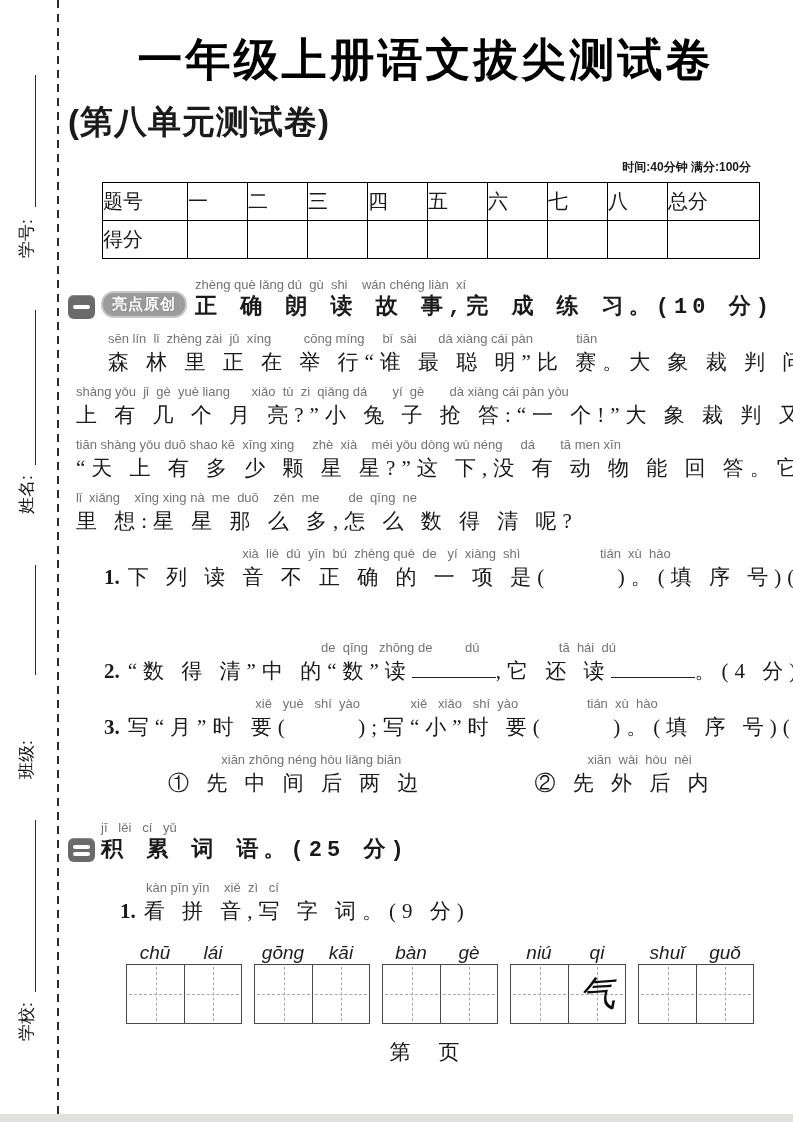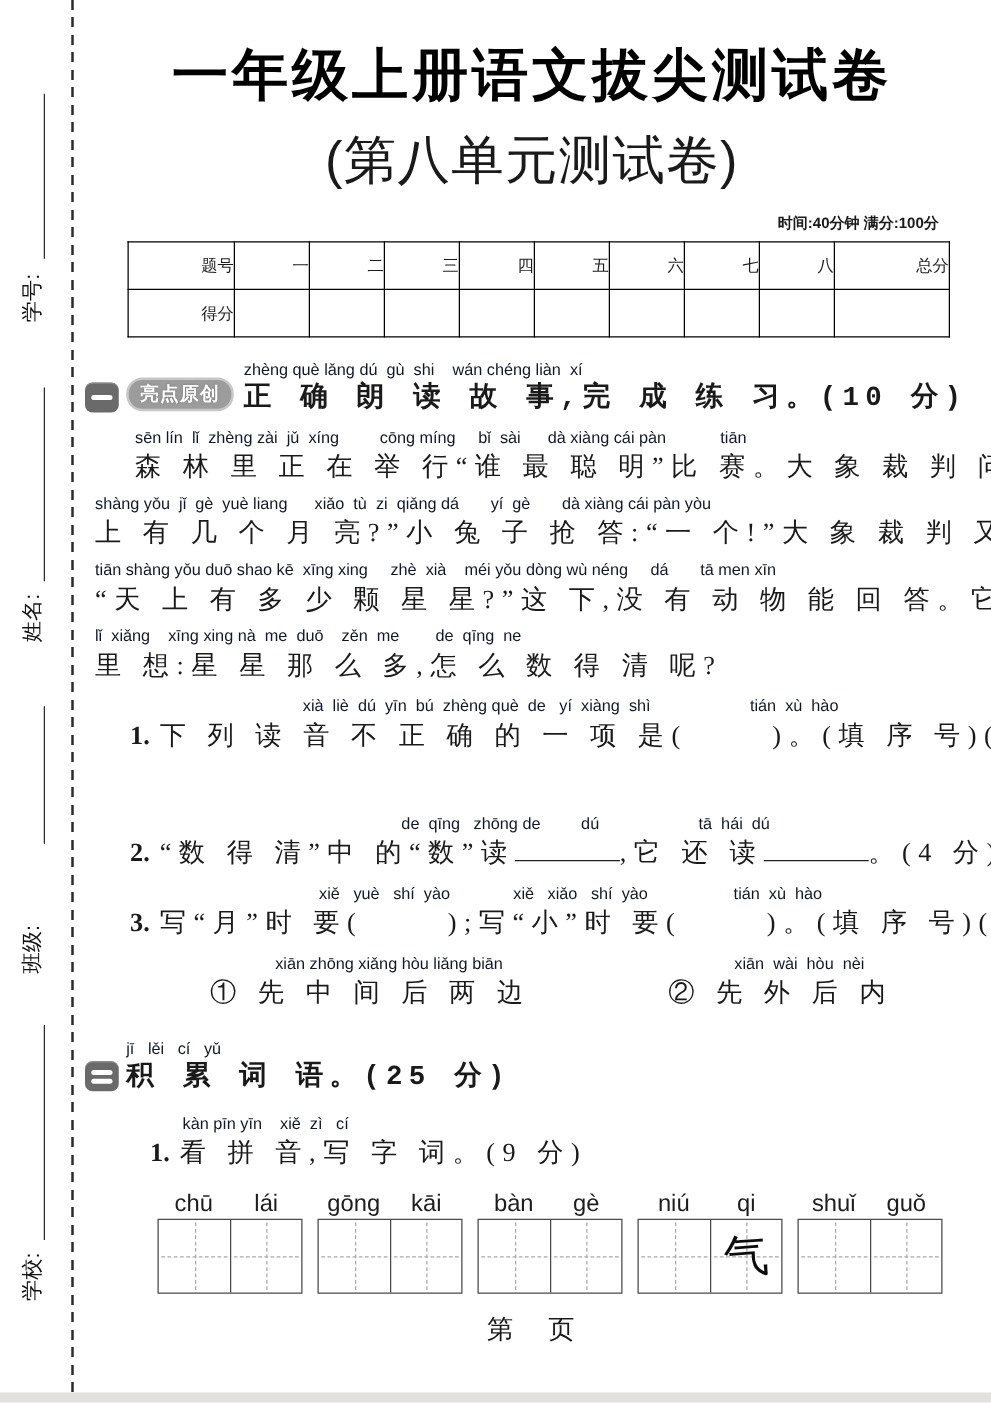--- a/index.html
+++ b/index.html
@@ -24,52 +24,52 @@
   }
 
   
   .main { position:absolute; left:62px; top:0; width:725px; padding:0 4px 0 6px; }
 
   .title {
     margin-top:30px; text-align:center; font-family:"Liberation Sans","DejaVu Sans",sans-serif;
     font-weight:bold; font-size:45px; letter-spacing:3px; color:#000;
   }
   .subtitle {
-    margin-top:10px; text-align:center; font-family:"Liberation Sans","DejaVu Sans",sans-serif;
-    font-weight:normal; font-size:42px; letter-spacing:1px;
+    margin-top:10px; text-align:left; font-family:"Liberation Sans","DejaVu Sans",sans-serif;
+    font-weight:bold; font-size:33px; letter-spacing:1px;
   }
   .meta {
     margin-top:14px; text-align:right; padding-right:32px;
     font-family:"Liberation Sans","DejaVu Sans",sans-serif; font-weight:bold; font-size:12px;
   }
 
   
   table.score { border-collapse:collapse; table-layout:fixed; width:657px; margin:6px 0 0 34px; }
   table.score td {
-    border:1.5px solid #000; height:38px; text-align:right; vertical-align:middle;
-    font-family:"Liberation Sans","DejaVu Sans",sans-serif; font-size:13px;
+    border:1.5px solid #000; height:38px; text-align:left; vertical-align:middle;
+    font-family:"Liberation Sans","DejaVu Sans",sans-serif; font-size:20px;
   }
   td.c-first { width:85px; } td.c-mid { width:60px; } td.c-last { width:92px; }
 
   
   .sec-head { display:flex; align-items:flex-end; margin-left:0; }
   .sec-icon {
     width:27px; height:24px; border-radius:6px; background:#6a6a6a; flex:0 0 auto;
     display:flex; flex-direction:column; justify-content:center; gap:3px; align-items:center;
     margin-right:6px; margin-bottom:4px; box-shadow:inset 0 1px 0 #8c8c8c;
   }
   .sec-icon .bar { width:17px; height:4px; background:#fff; border-radius:2px; }
   .badge {
     flex:0 0 auto; background:#9c9c9c; border:2px solid #c7c7c7; border-radius:13px;
     color:#fff; font-family:"Liberation Sans","DejaVu Sans",sans-serif; font-weight:bold;
     font-size:15px; letter-spacing:1px; padding:2px 9px; margin:0 8px 5px 0;
     text-shadow:0 0 2px #7a7a7a;
   }
   .py {
-    font-family:"Liberation Sans","DejaVu Sans",sans-serif; font-size:13px; color:#0f172a;
+    font-family:"Liberation Sans","DejaVu Sans",sans-serif; font-size:13px; color:#737373;
     white-space:pre; line-height:16px;
   }
   .hz { font-size:21px; letter-spacing:6px; white-space:pre; line-height:30px; }
   .sec-title .hz { font-family:Liberation Mono, monospace; font-weight:bold; font-size:22px; letter-spacing:5px; }
 
   .story { margin:8px 0 0 8px; }
   .story .line { margin-bottom:7px; }
   .story .indent { padding-left:32px; }
 
   .question { margin:10px 0 0 36px;text-align:center; }
@@ -78,21 +78,21 @@
   .opts-row {
     display:flex; gap:52px; margin:14px 0 0 64px; font-size:20px; letter-spacing:3px;
   }
   .opts2 { display:flex; gap:110px; margin:10px 0 0 64px; }
   .blank { display:inline-block; width:84px; border-bottom:1.5px solid #222; height:18px; vertical-align:baseline; }
 
   .sec2 { margin-top:22px; }
   .q-simple { margin:14px 0 2px 52px; }
 
   
-  .grid-row { display:flex; gap:12px; margin:16px 0 0 58px; }
+  .grid-row { display:flex; gap:12px; margin:16px 0 0 58px;font-style:italic; }
   .pair { width:116px; }
   .pair-py { display:flex; }
   .pair-py span {
     width:58px; text-align:center; font-family:"Liberation Sans","DejaVu Sans",sans-serif;
     font-size:19px; color:#1d1d1d;
   }
   .cells { display:flex; border:1.5px solid #4a4a4a; }
   .cell { position:relative; width:57px; height:58px; }
   .cell + .cell { border-left:1.5px solid #4a4a4a; }
   .cell .vdash { position:absolute; left:50%; top:2px; bottom:2px; width:0; border-left:1px dashed #a9a9a9; }
@@ -209,21 +209,21 @@
     </div>
 
     <div class="question">
       <div class="py" style="padding-left:26px;">xiě   yuè   shí  yào              xiě   xiǎo   shí  yào                   tián  xù  hào</div>
       <div class="qrow">
         <span class="qnum">3.</span>
         <span class="hz">写“月”时 要(      );写“小”时 要(      )。(填 序 号)(4 分)</span>
       </div>
       <div class="opts2">
         <div>
-          <div class="py" style="padding-left:30px;">xiān zhōng xiǎng hòu liǎng biān</div>
+          <div class="py" style="padding-left:30px;">xiān zhōng néng hòu liǎng biān</div>
           <div class="hz">① 先 中 间 后 两 边</div>
         </div>
         <div>
           <div class="py" style="padding-left:30px;">xiān  wài  hòu  nèi</div>
           <div class="hz">② 先 外 后 内</div>
         </div>
       </div>
     </div>
 
     <div class="sec-head sec2">

